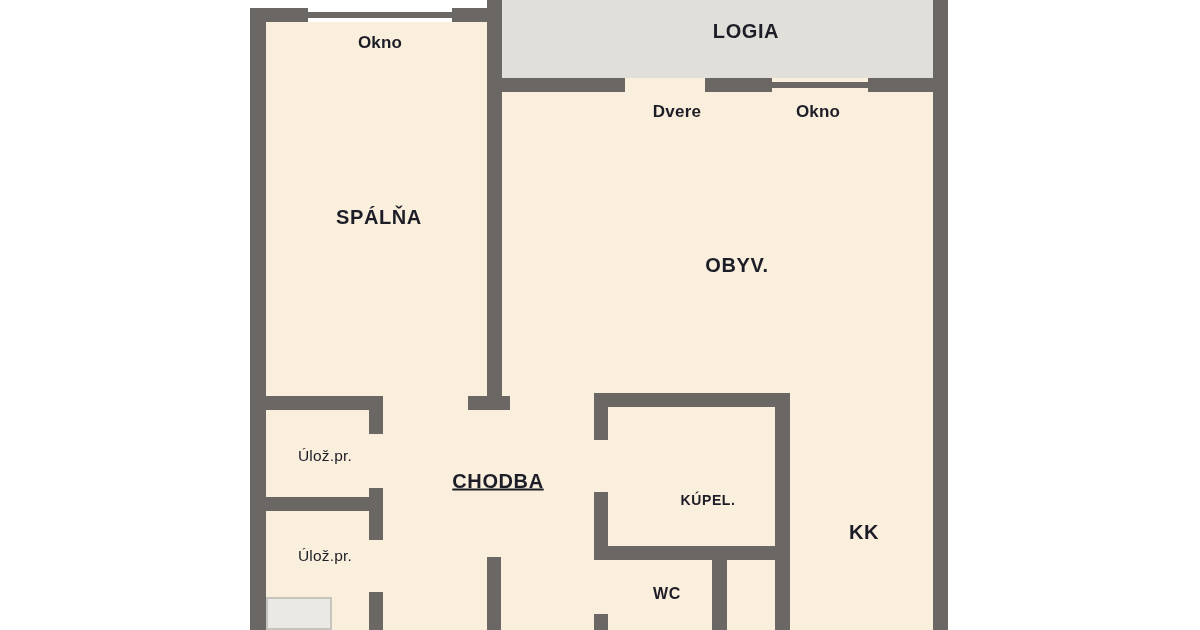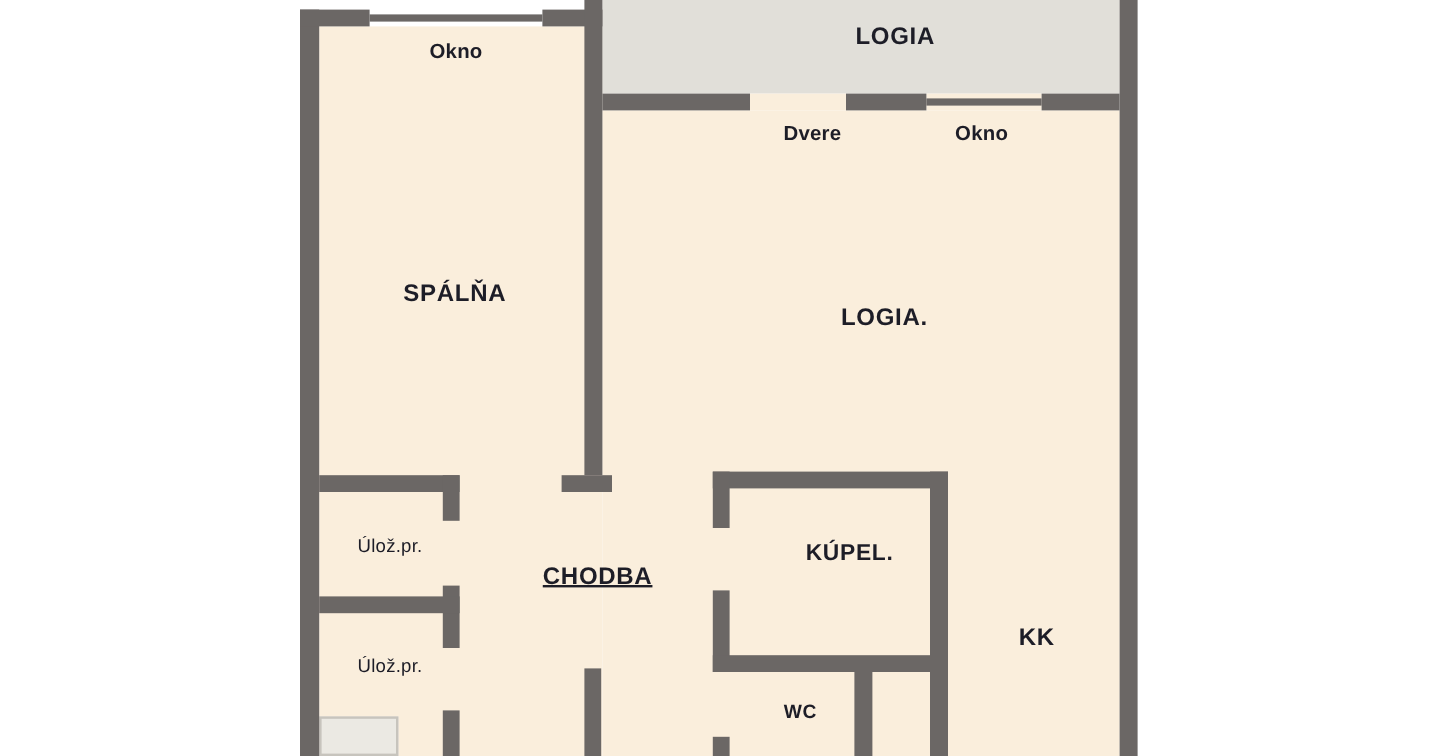--- a/index.html
+++ b/index.html
@@ -92,22 +92,22 @@
   <div class="wall" style="left:594px; top:546px; width:196px; height:14px;"></div>
   <div class="wall" style="left:775px; top:393px; width:15px; height:237px;"></div>
 
   <div class="wall" style="left:712px; top:560px; width:15px; height:70px;"></div>
   <div class="wall" style="left:594px; top:614px; width:14px; height:16px;"></div>
 
   <div class="label" style="left:746px; top:31px;">LOGIA</div>
   <div class="label sm" style="left:380px; top:43px;">Okno</div>
   <div class="label sm" style="left:677px; top:112px;">Dvere</div>
   <div class="label sm" style="left:818px; top:112px;">Okno</div>
-  <div class="label" style="left:379px; top:217px;margin-top:28px;">SPÁLŇA</div>
-  <div class="label" style="left:737px; top:265px;">LOGIA.</div>
+  <div class="label" style="left:379px; top:217px;">SPÁLŇA</div>
+  <div class="label" style="left:737px; top:265px;">OBYV.</div>
   <div class="label xs" style="left:325px; top:456px;">Úlož.pr.</div>
   <div class="label" style="left:498px; top:481px;text-decoration:underline;">CHODBA</div>
-  <div class="label" style="left:708px; top:462px; font-size:19px;">KÚPEL.</div>
+  <div class="label" style="left:708px; top:500px; font-size:14px;">KÚPEL.</div>
   <div class="label" style="left:864px; top:506px;margin-top:26px;">KK</div>
   <div class="label xs" style="left:325px; top:556px;">Úlož.pr.</div>
   <div class="label" style="left:667px; top:594px; font-size:16px;">WC</div>
 
 </div>
 
 </body></html>

